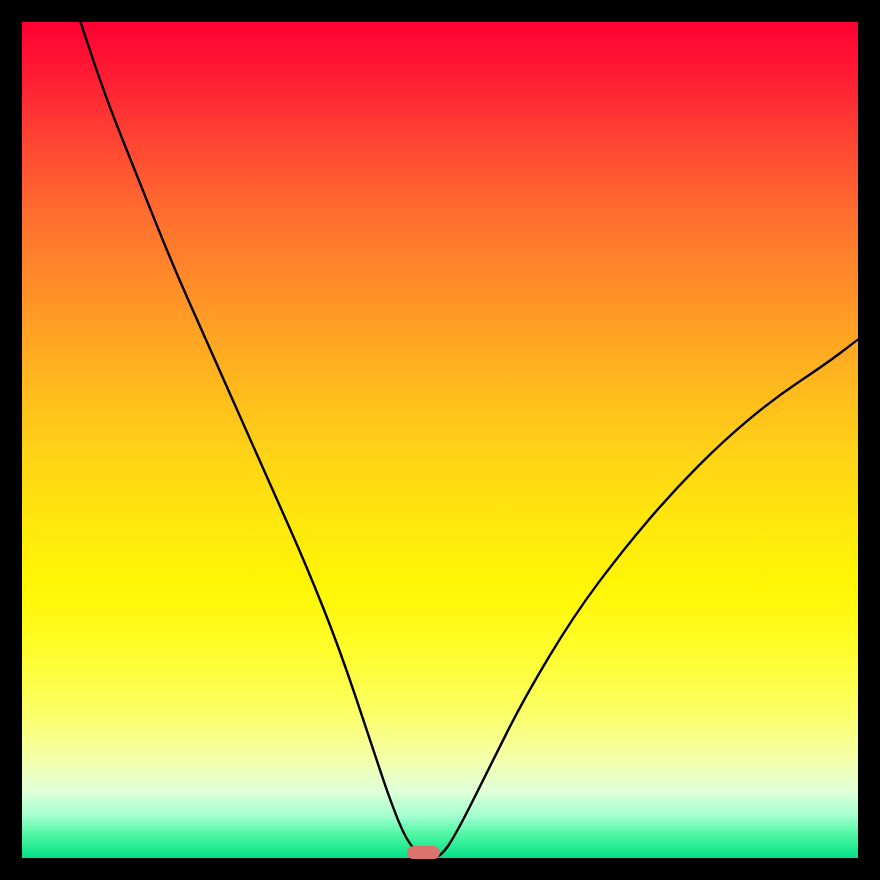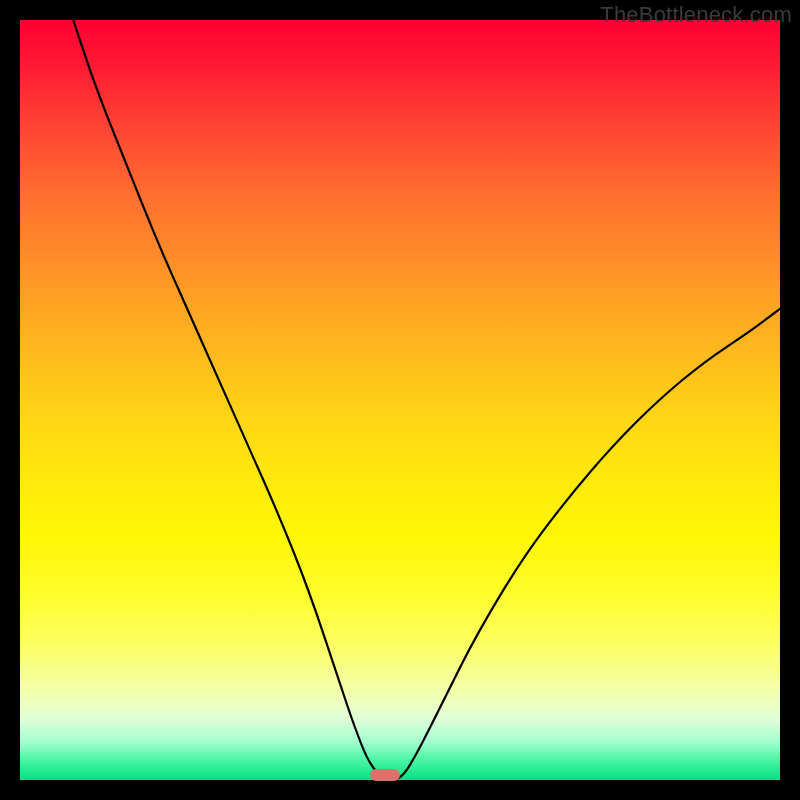--- a/index.html
+++ b/index.html
@@ -77,14 +77,13 @@
 
   <div class="plot-area">
 
     <svg class="curve" viewBox="0 0 760 760" preserveAspectRatio="none">
       <path d="M 53.2 0.0 Q 53.2 0.0 64.6 34.2 Q 76.0 68.4 91.2 106.4 Q 106.4 144.4 121.6 182.4 Q 136.8 220.4 152.0 254.6 Q 167.2 288.8 182.4 323.0 Q 197.6 357.2 212.8 391.4 Q 228.0 425.6 243.2 459.8 Q 258.4 494.0 273.6 532.0 Q 288.8 570.0 304.0 615.6 Q 319.2 661.2 326.8 684.0 Q 334.4 706.8 342.0 725.8 Q 349.6 744.8 357.2 752.4 Q 364.8 760.0 372.4 760.0 Q 380.0 760.0 387.6 748.6 Q 395.2 737.2 410.4 706.8 Q 425.6 676.4 440.8 646.0 Q 456.0 615.6 478.8 577.6 Q 501.6 539.6 524.4 509.2 Q 547.2 478.8 570.0 452.2 Q 592.8 425.6 615.6 402.8 Q 638.4 380.0 661.2 361.0 Q 684.0 342.0 706.8 326.8 Q 729.6 311.6 744.8 300.2 T 760.0 288.8" fill="none" stroke="#000" stroke-width="2.2" stroke-linecap="round" stroke-linejoin="round" id="curve-path"></path>
     </svg>
 
     <div class="marker" id="marker" style="left: 364.8px; top: 755.44px; background: rgb(217, 115, 107);"></div>
   </div>
 
-  <div class="watermark">TheBottleneck.com</div>
 </div>
 
 </body></html>

